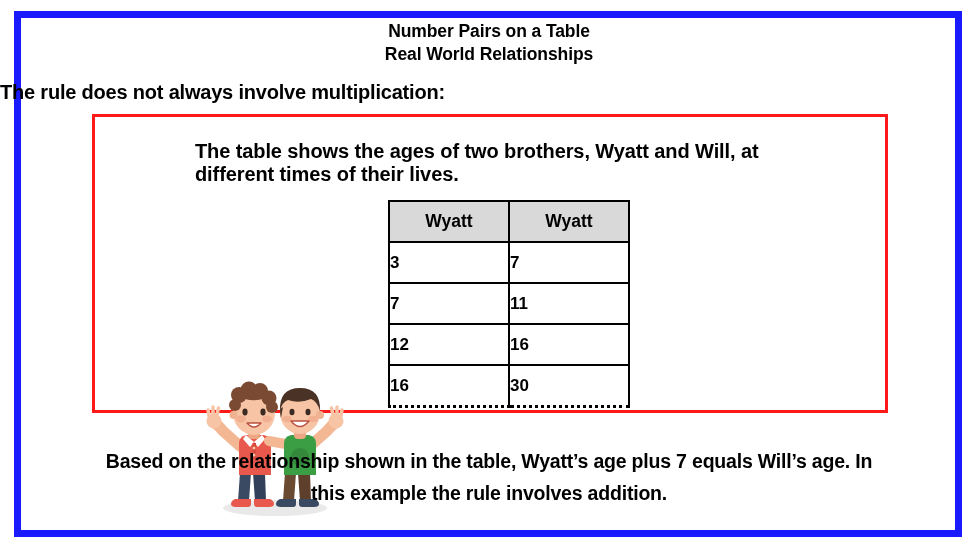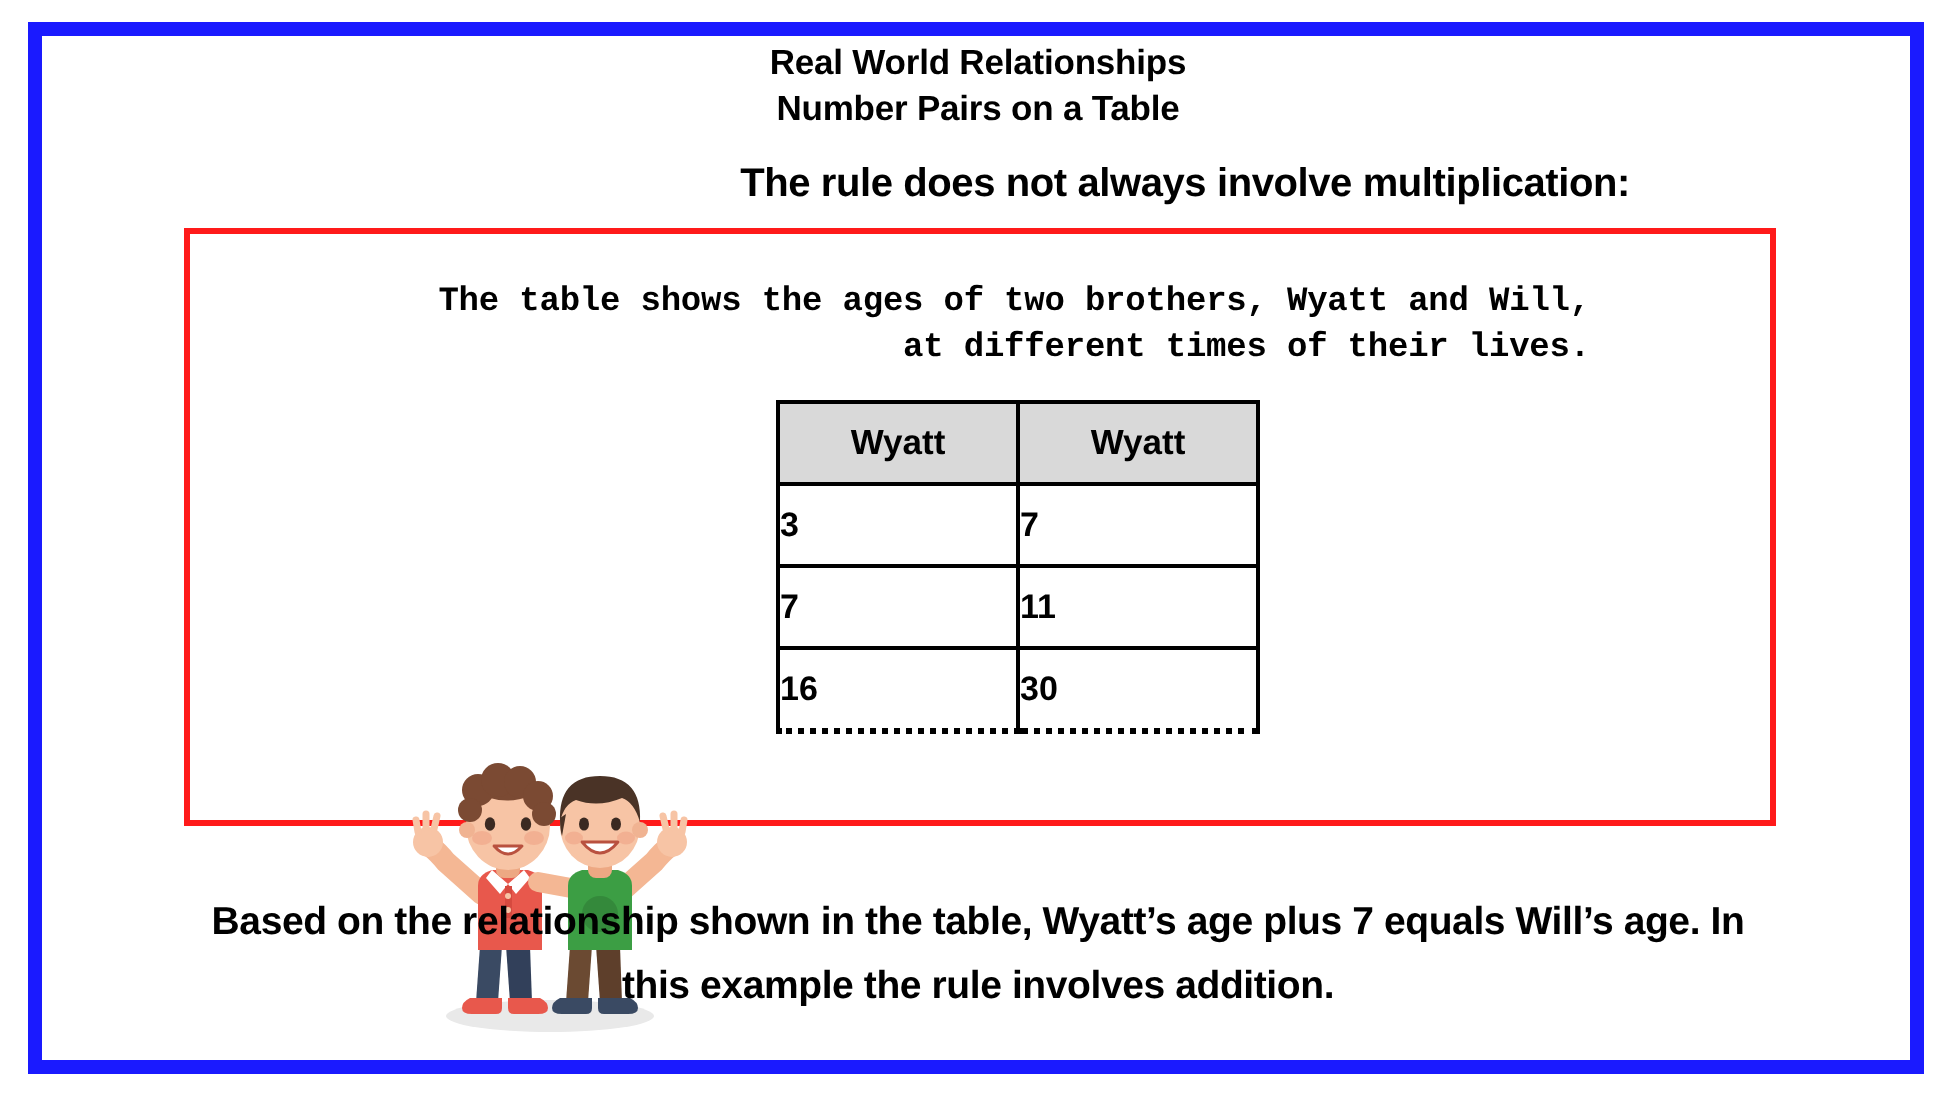--- a/index.html
+++ b/index.html
@@ -43,48 +43,46 @@
     font-size: 17.5px;
     font-weight: bold;
     line-height: 23px;
     letter-spacing: -0.1px;
   }
   #subtitle-heading {
     position: absolute;
     left: 0;
     top: 81px;
     width: 800px;
-    text-align: right;
+    text-align: left;
     font-size: 20px;
     font-weight: bold;
     letter-spacing: -0.2px;
-    margin-left: 15px;
   }
   
   #red-panel {
     position: absolute;
     left: 92px;
     top: 114px;
     width: 796px;
     height: 299px;
     border: 3px solid #ff1a1a;
     box-sizing: border-box;
     background: #ffffff;
   }
   #panel-caption {
     position: absolute;
     left: 100px;
     top: 23px;
     width: 600px;
-    text-align: right;
-    font-size: 17px;
+    text-align: left;
+    font-size: 20px;
     font-weight: bold;
     line-height: 23px;
     letter-spacing: -0.1px;
-    font-family: Liberation Mono, monospace;
   }
   
   #ages-table {
     position: absolute;
     left: 293px;
     top: 83px;
     border-collapse: collapse;
     table-layout: fixed;
   }
   #ages-table td, #ages-table th {
@@ -127,22 +125,22 @@
   }
 </style>
 </head>
 <body>
 
 <div id="slide">
 
   <div id="blue-frame"></div>
 
   <div class="title-block">
+    <div class="title-line">Number Pairs on a Table</div>
     <div class="title-line">Real World Relationships</div>
-    <div class="title-line">Number Pairs on a Table</div>
   </div>
 
   <div id="subtitle-heading">The rule does not always involve multiplication:</div>
 
   <div id="red-panel">
 
     <div id="panel-caption">The table shows the ages of two brothers, Wyatt and Will, at different times of their lives.</div>
 
     <div id="boys-illustration">
       <svg viewBox="0 0 145 152" width="145" height="152" xmlns="http://www.w3.org/2000/svg">
@@ -237,20 +235,24 @@
       </thead>
       <tbody>
         <tr>
           <td>3</td>
           <td>7</td>
         </tr>
         <tr>
           <td>7</td>
           <td>11</td>
         </tr>
+        <tr>
+          <td>12</td>
+          <td>16</td>
+        </tr>
         <tr class="last-row">
           <td>16</td>
           <td>30</td>
         </tr>
       </tbody>
     </table>
 
   </div>
 
   <div id="conclusion">Based on the relationship shown in the table, Wyatt’s age plus 7 equals Will’s age.  In this example the rule involves addition.</div>

